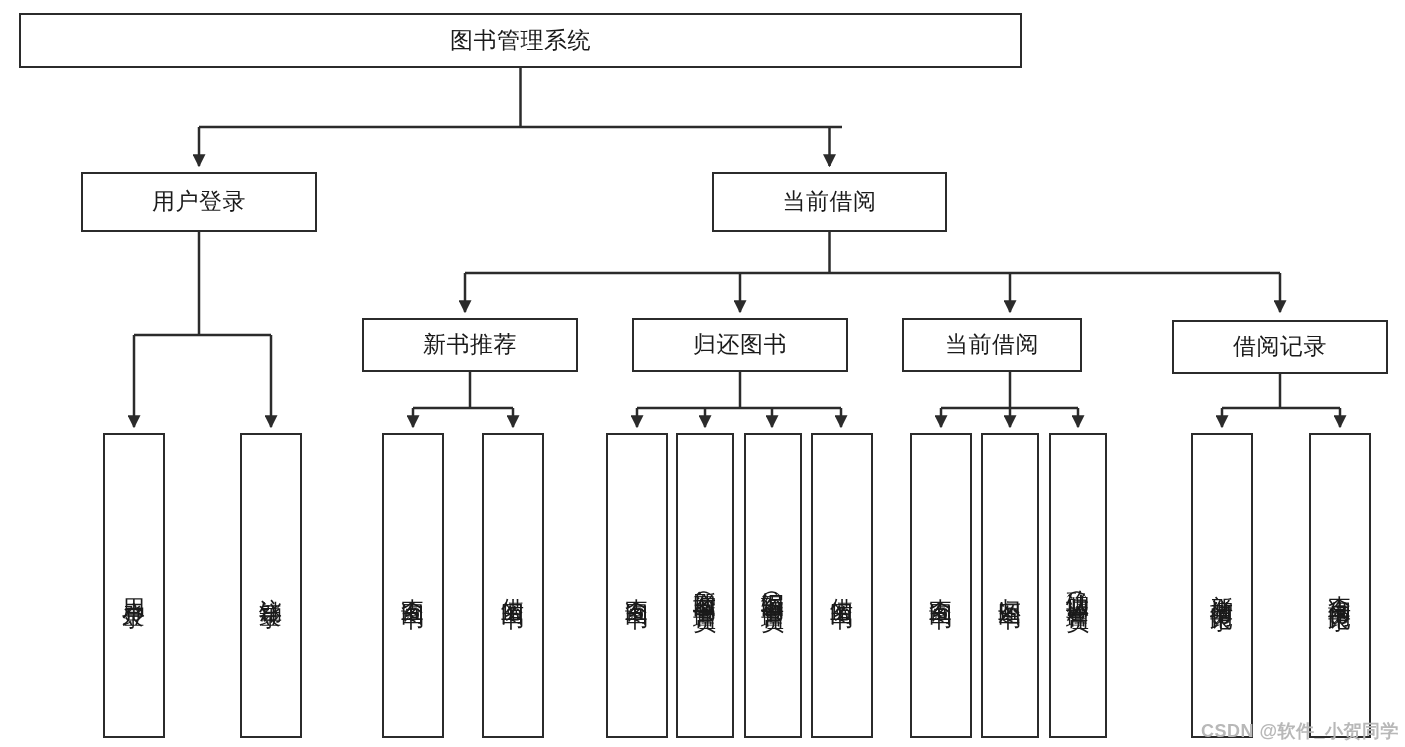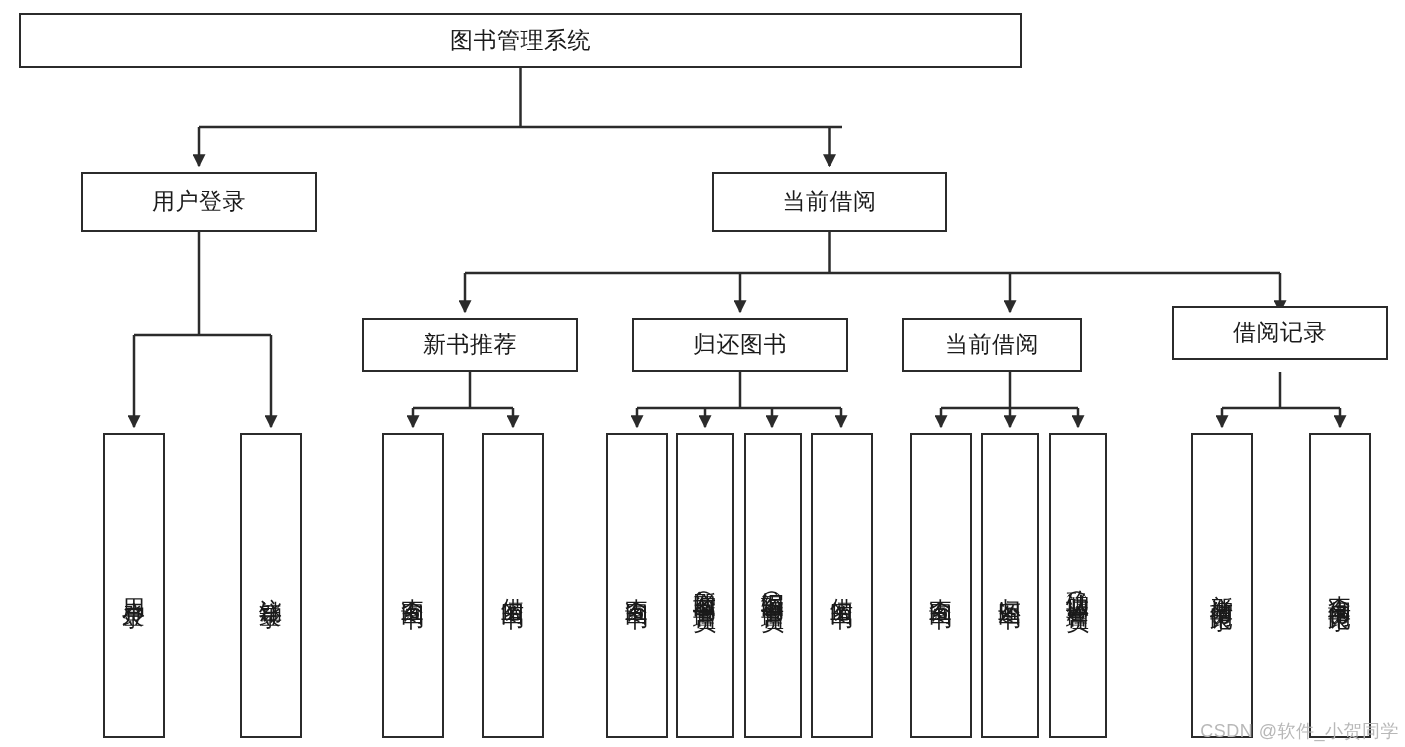--- a/index.html
+++ b/index.html
@@ -67,20 +67,21 @@
   #watermark {
     position: absolute;
     right: 6px;
     bottom: 4px;
     font-size: 18px;
     color: #b8b8b8;
     letter-spacing: 0.5px;
     z-index: 5;
     white-space: nowrap;
     pointer-events: none;
+    font-weight: bold;
   }
 </style>
 </head>
 <body>
 
 <div id="canvas">
 
   <svg id="edges" viewBox="0 0 1405 747" xmlns="http://www.w3.org/2000/svg">
     <defs>
       <marker id="arrow" viewBox="0 0 10 10" refX="9" refY="5" markerWidth="5.2" markerHeight="5.2" orient="auto-start-reverse">
@@ -144,21 +145,21 @@
 
   <div class="node h" style="left:362px; top:318px; width:216px; height:54px;">
     <span class="lbl">新书推荐</span>
   </div>
   <div class="node h" style="left:632px; top:318px; width:216px; height:54px;">
     <span class="lbl">归还图书</span>
   </div>
   <div class="node h" style="left:902px; top:318px; width:180px; height:54px;">
     <span class="lbl">当前借阅</span>
   </div>
-  <div class="node h" style="left:1172px; top:306px; width:216px; height:54px;justify-content:center;">
+  <div class="node h" style="left:1172px; top:320px; width:216px; height:54px;justify-content:center;">
     <span class="lbl">借阅记录</span>
   </div>
 
   <div class="node v" style="left:103px; top:433px; width:62px; height:305px;">
     <span class="lbl">用户登录</span>
   </div>
   <div class="node v" style="left:240px; top:433px; width:62px; height:305px;">
     <span class="lbl">注销登录</span>
   </div>
 

